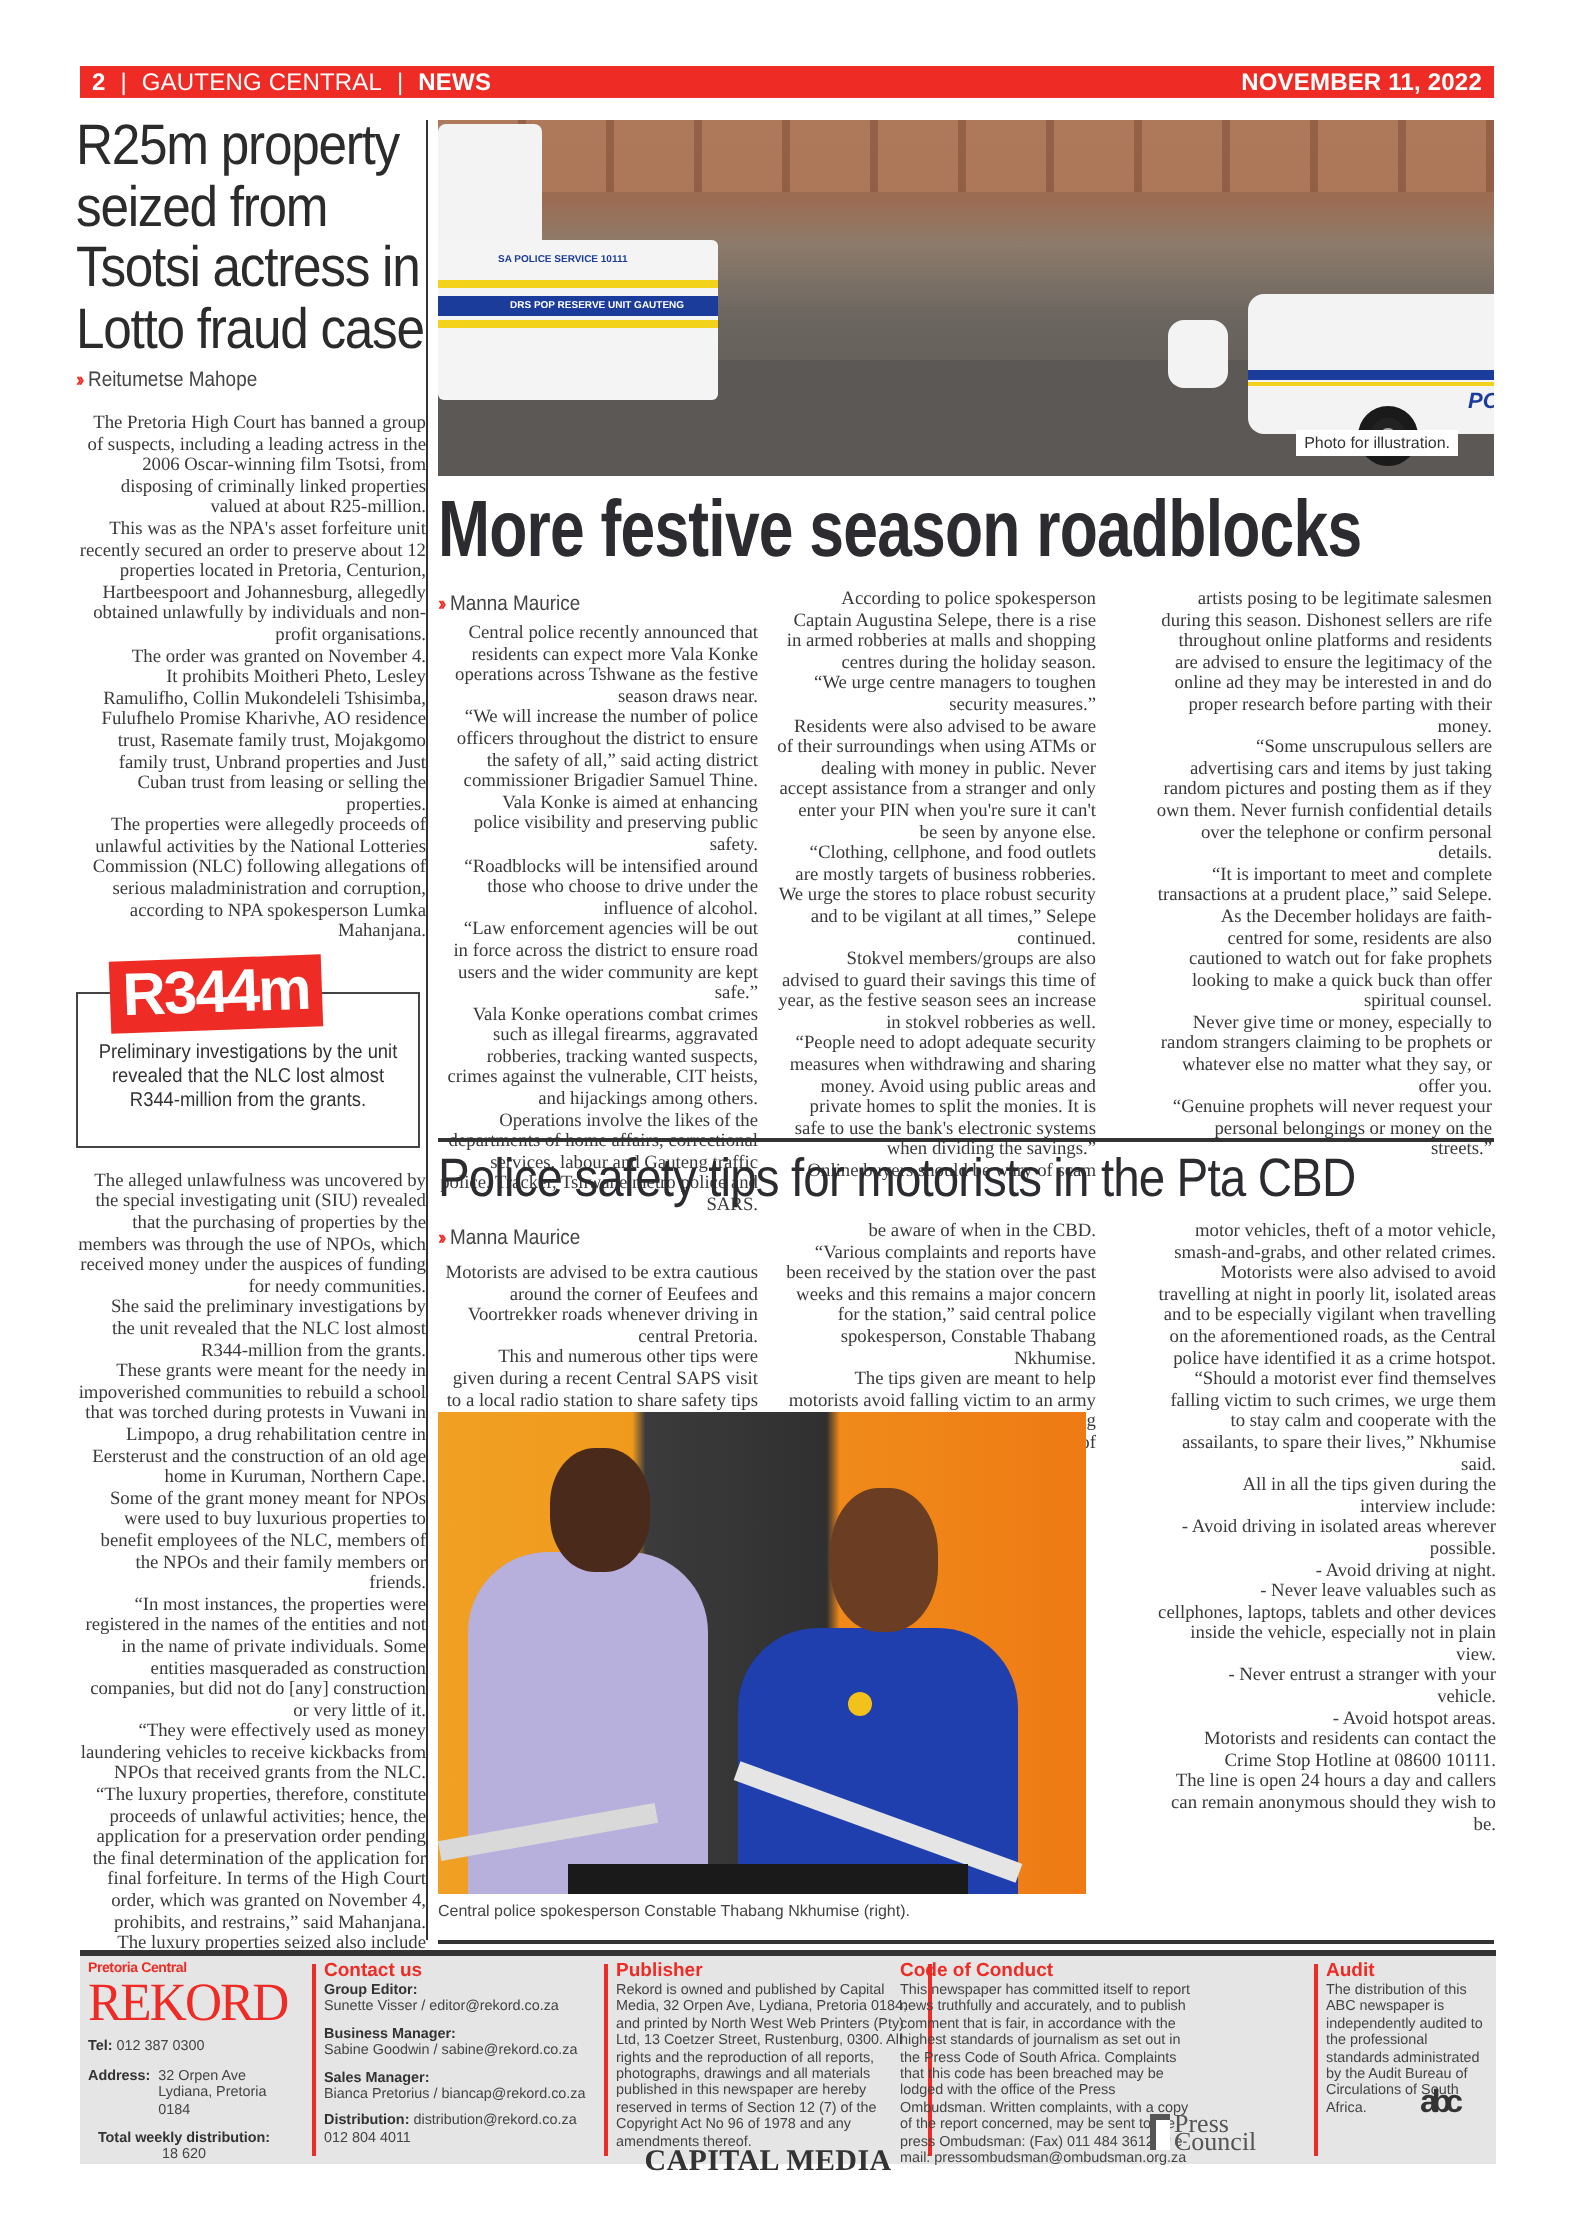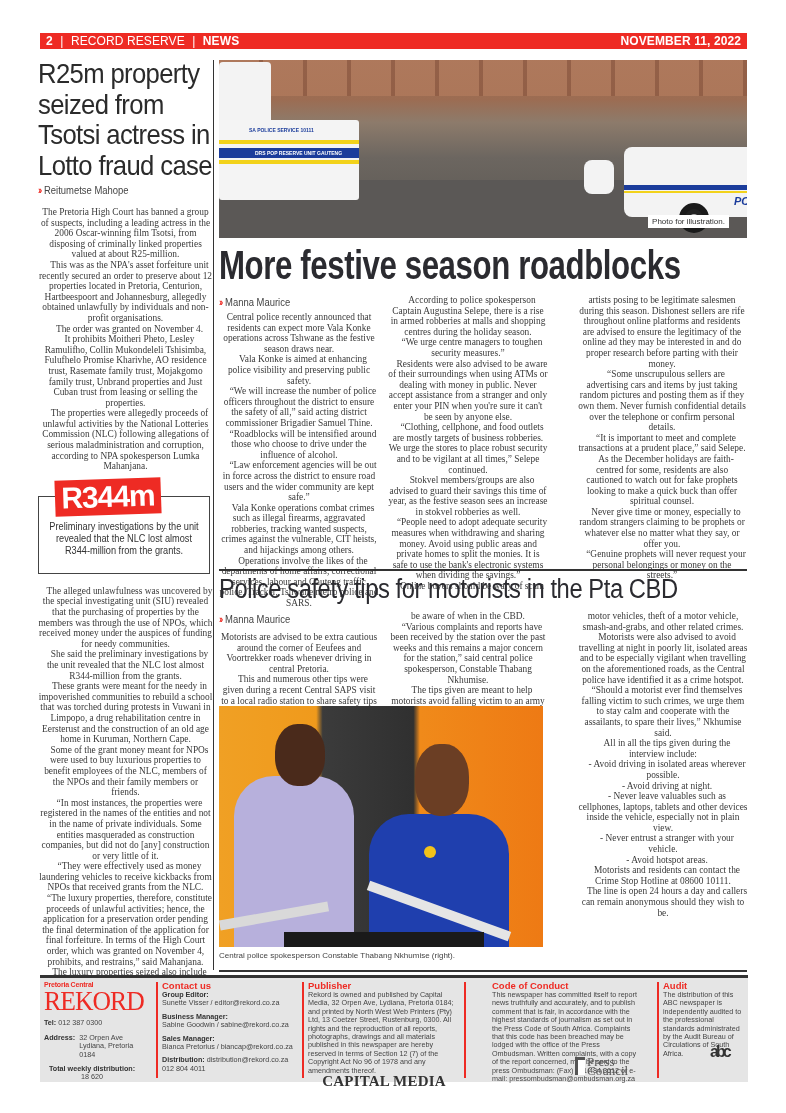--- a/index.html
+++ b/index.html
@@ -18,21 +18,21 @@
 
   
   .left-col { position: absolute; left: 38px; top: 58px; width: 175px; }
   .headline-left {
     font-family: "Liberation Sans", sans-serif; font-size: 28.5px; line-height: 30.5px;
     color: #2b2b2b; letter-spacing: -0.7px; font-weight: normal; transform: scaleX(0.9); transform-origin: left;
     width: 195px;
   }
   .byline { font-family: "Liberation Sans", sans-serif; font-size: 10.5px; color: #444; margin-top: 4px; display: flex; align-items: center; transform: scaleX(0.9); transform-origin: left; }
   .byline .chev { color: #ee2b24; font-weight: bold; margin-right: 4px; font-size: 10px; letter-spacing: -2px; }
-  .body-text { font-size: 9.4px; line-height: 10.6px; color: #3a3a3a; text-align: center; }
+  .body-text { font-size: 9.4px; line-height: 10.6px; color: #3a3a3a; text-align: right; }
   .body-text p { text-indent: 8px; }
   .body-text p.first { text-indent: 0; }
   .left-body { margin-top: 11px; }
 
   .callout {
     position: relative; margin: 24px 0 12px 0; border: 1px solid #444; height: 78px;
     width: 172px; padding-top: 24px; text-align: center;
     font-family: "Liberation Sans", sans-serif; font-size: 10px; line-height: 12px; color: #333;
   }
   .callout .big {
@@ -101,21 +101,21 @@
   .press-council { position: absolute; font-family: "Liberation Serif", serif; font-size: 13px; line-height: 9px; color: #555; }
   .abc-logo { position: absolute; font-family: Liberation Sans, sans-serif; font-weight: bold; font-size: 16px; color: #333; letter-spacing: -3px; }
 </style>
 </head>
 <body>
 
 <div class="header-bar">
   <div class="left">
     <span class="b">2</span>
     <span>|</span>
-    <span>RECORD RESERVE</span>
+    <span>GAUTENG CENTRAL</span>
     <span>|</span>
     <span class="b">NEWS</span>
   </div>
   <div class="date">NOVEMBER 11, 2022</div>
 </div>
 
 <div class="left-col">
   <h1 class="headline-left">R25m property seized from Tsotsi actress in Lotto fraud case</h1>
   <div class="byline">
     <span class="chev">›› </span>
@@ -173,22 +173,22 @@
 
 <div class="headline-mid">More festive season roadblocks</div>
 
 <div class="byline byline2" style="left:219px;top:292px;">
   <span class="chev">›› </span>
   <span>Manna Maurice</span>
 </div>
 
 <div class="col body-text" style="left:219px;top:312px;width:160px;">
   <p class="first">Central police recently announced that residents can expect more Vala Konke operations across Tshwane as the festive season draws near.</p>
+  <p>“We will increase the number of police officers throughout the district to ensure the safety of all,” said acting district commissioner Brigadier Samuel Thine.</p>
   <p>Vala Konke is aimed at enhancing police visibility and preserving public safety.</p>
-  <p>“We will increase the number of police officers throughout the district to ensure the safety of all,” said acting district commissioner Brigadier Samuel Thine.</p>
   <p>“Roadblocks will be intensified around those who choose to drive under the influence of alcohol.</p>
   <p>“Law enforcement agencies will be out in force across the district to ensure road users and the wider community are kept safe.”</p>
   <p>Vala Konke operations combat crimes such as illegal firearms, aggravated robberies, tracking wanted suspects, crimes against the vulnerable, CIT heists, and hijackings among others.</p>
   <p>Operations involve the likes of the departments of home affairs, correctional services, labour and Gauteng traffic police, Tracker, Tshwane metro police and SARS.</p>
 </div>
 
 <div class="col body-text" style="left:388px;top:295px;width:160px;">
   <p>According to police spokesperson Captain Augustina Selepe, there is a rise in armed robberies at malls and shopping centres during the holiday season.</p>
   <p>“We urge centre managers to toughen security measures.”</p>
   <p>Residents were also advised to be aware of their surroundings when using ATMs or dealing with money in public. Never accept assistance from a stranger and only enter your PIN when you're sure it can't be seen by anyone else.</p>
@@ -299,21 +299,21 @@
   </div>
 
   <div class="f-vr" style="left:262px;height:96px;"></div>
   <div class="f-sec" style="left:268px;width:152px;">
     <h4>Publisher</h4>
     <div>Rekord is owned and published by Capital Media, 32 Orpen Ave, Lydiana, Pretoria 0184; and printed by North West Web Printers (Pty) Ltd, 13 Coetzer Street, Rustenburg, 0300. All rights and the reproduction of all reports, photographs, drawings and all materials published in this newspaper are hereby reserved in terms of Section 12 (7) of the Copyright Act No 96 of 1978 and any amendments thereof.</div>
     <div class="capital">CAPITAL MEDIA</div>
   </div>
 
   <div class="f-vr" style="left:424px;height:96px;"></div>
-  <div class="f-sec" style="left:452px;width:152px;">
+  <div class="f-sec" style="left:410px;width:152px;">
     <h4>Code of Conduct</h4>
     <div>This newspaper has committed itself to report news truthfully and accurately, and to publish comment that is fair, in accordance with the highest standards of journalism as set out in the Press Code of South Africa. Complaints that this code has been breached may be lodged with the office of the Press Ombudsman. Written complaints, with a copy of the report concerned, may be sent to the press Ombudsman: (Fax) 011 484 3612 or e-mail: pressombudsman@ombudsman.org.za</div>
   </div>
   <div class="press-council" style="left:547px;top:79px;">
     <div style="position:absolute;left:-12px;top:0;width:10px;height:18px;background:#fff;border-left:3px solid #555;border-top:3px solid #555;"></div>
     <div>Press</div>
     <div>Council</div>
   </div>
 
   <div class="f-vr" style="left:617px;height:96px;"></div>

